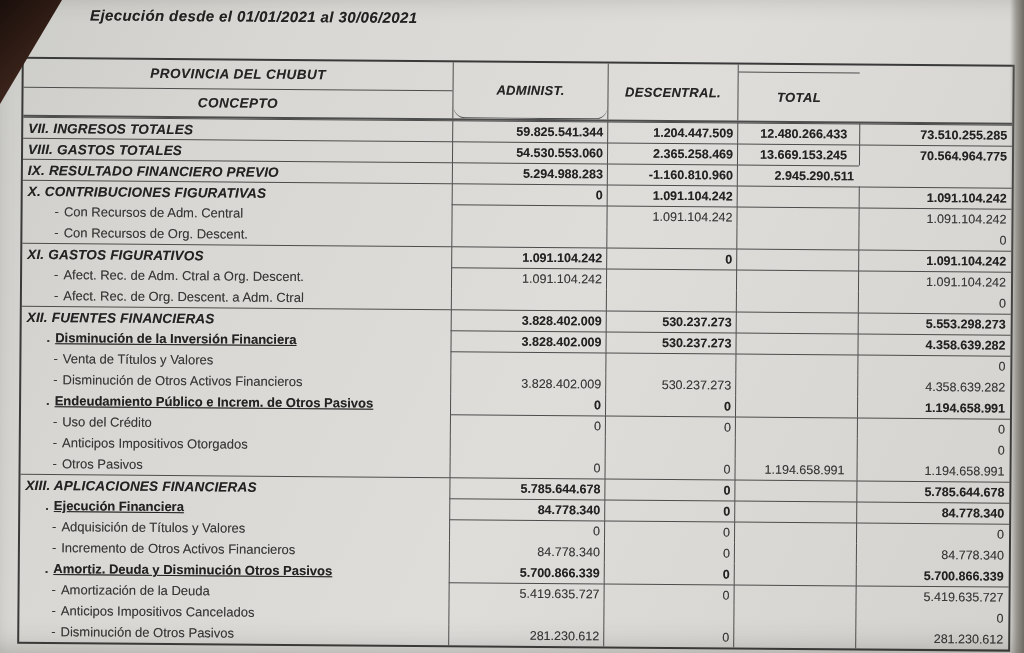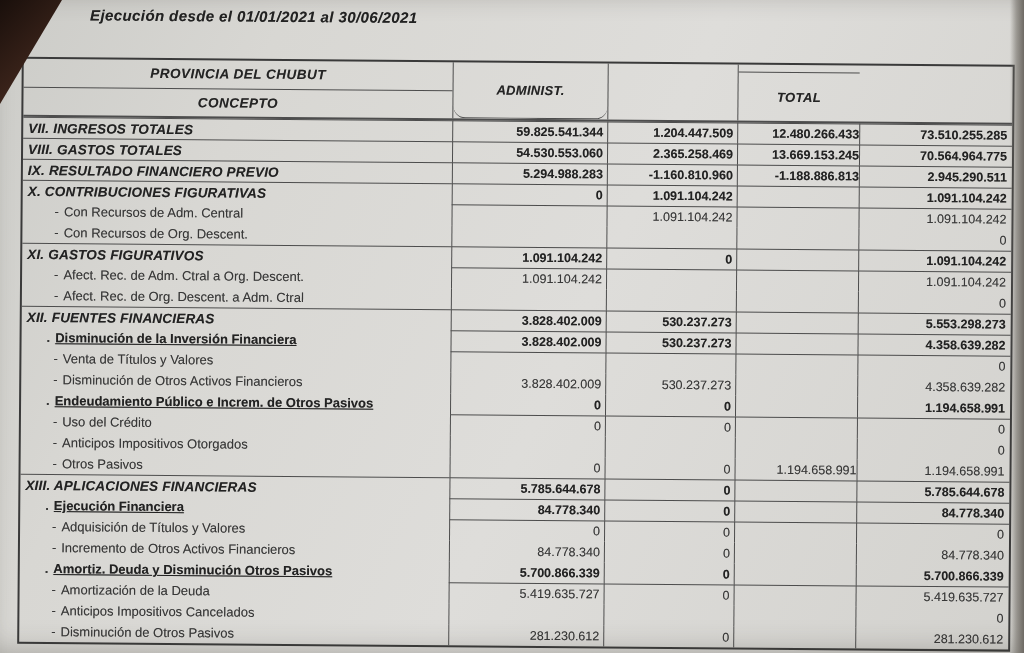--- a/index.html
+++ b/index.html
@@ -59,21 +59,21 @@
   .hcell-two .half.top{border-bottom:1.2px solid var(--line);}
   .hcell-one{padding-top:7px; display:flex;}
   .hcell-one .inner{flex:1; border-top:1.2px solid var(--line); display:flex; align-items:center; justify-content:center; letter-spacing:.4px;}
   
   .trow{display:grid; grid-template-columns:429px 155px 130px 122px 153px; height:21px;}
   .cell{display:flex; align-items:center; overflow:hidden; white-space:nowrap;}
   .cell + .cell{border-left:1px solid var(--line);}
   .cell.num{justify-content:flex-end; font-size:12.5px; color:var(--ink-soft);}
   .cell.adm{padding-right:4px;}
   .cell.org{padding-right:4px;}
-  .cell.issys{padding-right:0;}
+  .cell.issys{padding-right:12px;}
   .cell.total{padding-right:5px;}
   .cell.concepto{font-size:13px; color:var(--ink-soft);}
   .prefix{margin-right:5px;}
   
   .trow.section .cell.concepto{padding-left:5px;}
   .trow.section .lbl{font-weight:700; font-style:italic; font-size:13.5px; color:#222; letter-spacing:.2px;}
   .trow.section .cell.num{font-weight:700; color:#222;}
   .trow.subhead .cell.concepto{padding-left:25px;}
   .trow.subhead .lbl{font-weight:700; text-decoration:underline; color:#222;}
   .trow.subhead .prefix{font-weight:700;}
@@ -98,20 +98,21 @@
 
     <div class="thead">
       <div class="hcell hcell-concept">
         <div class="half top">PROVINCIA DEL CHUBUT</div>
         <div class="half">CONCEPTO</div>
       </div>
       <div class="hcell hcell-two">
         <div class="half top">ADMINIST.</div>
       </div>
       <div class="hcell hcell-two">
+        <div class="half">DESCENTRAL.</div>
       </div>
       <div class="hcell hcell-one">
         <div class="inner">TOTAL</div>
       </div>
     </div>
 
     <div class="tbody">
         <div class="trow section full-top">
           <div class="cell concepto">
             <span class="lbl">VII. INGRESOS TOTALES</span>
@@ -129,21 +130,20 @@
           <div class="cell num org">2.365.258.469</div>
           <div class="cell num issys">13.669.153.245</div>
           <div class="cell num total">70.564.964.775</div>
         </div>
         <div class="trow section full-top">
           <div class="cell concepto">
             <span class="lbl">IX. RESULTADO FINANCIERO PREVIO</span>
           </div>
           <div class="cell num adm">5.294.988.283</div>
           <div class="cell num org">-1.160.810.960</div>
-          <div class="cell num issys">-1.188.886.813</div>
           <div class="cell num total">2.945.290.511</div>
         </div>
         <div class="trow section full-top">
           <div class="cell concepto">
             <span class="lbl">X. CONTRIBUCIONES FIGURATIVAS</span>
           </div>
           <div class="cell num adm">0</div>
           <div class="cell num org">1.091.104.242</div>
           <div class="cell num issys"></div>
           <div class="cell num total">1.091.104.242</div>

